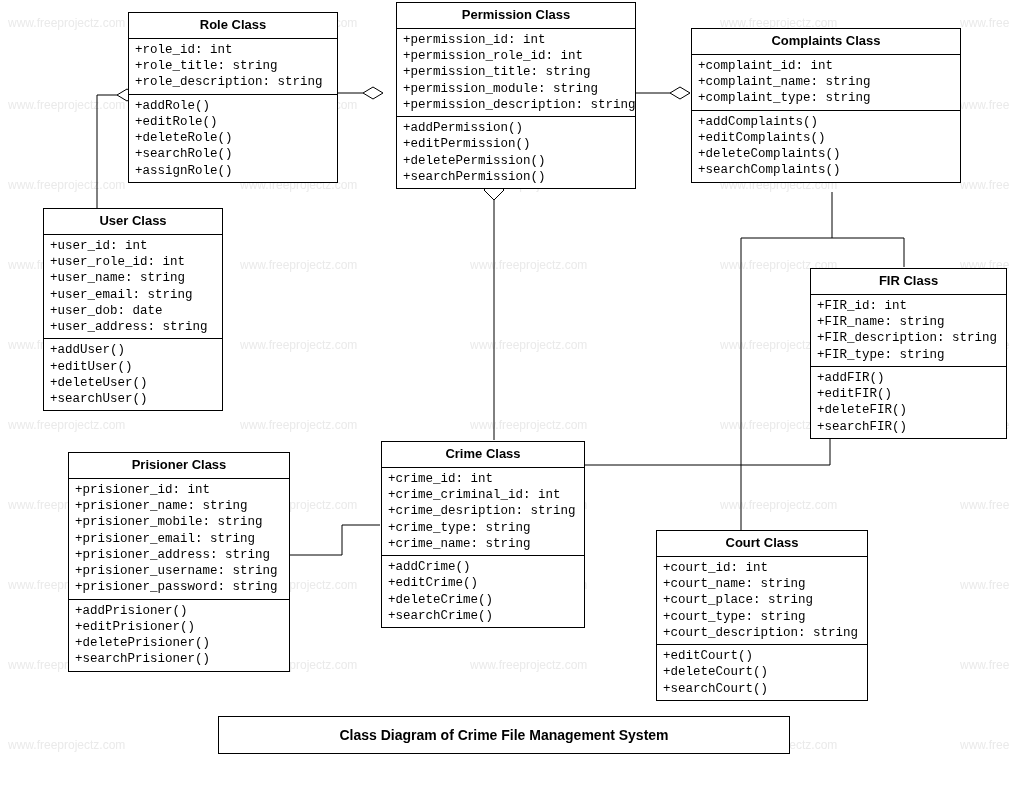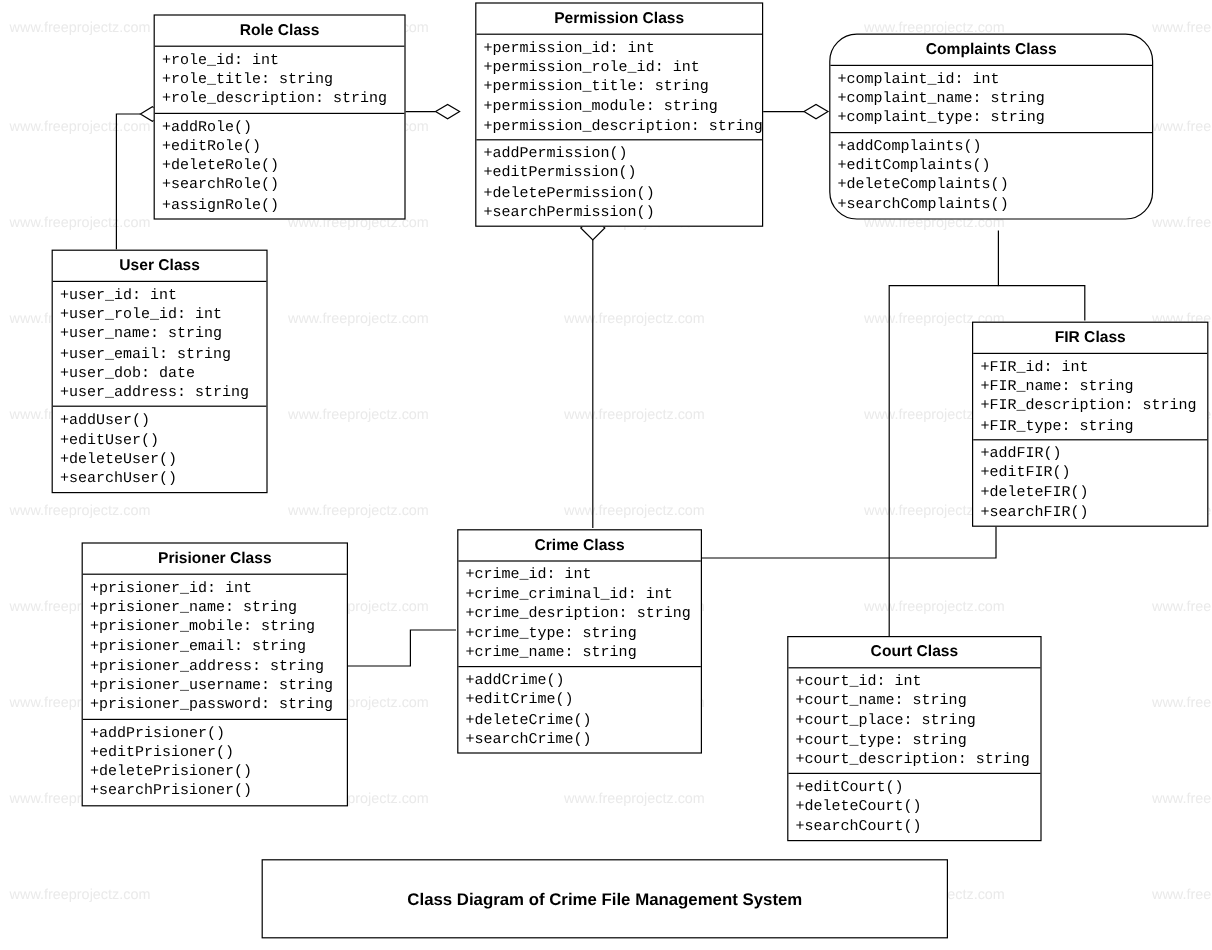--- a/index.html
+++ b/index.html
@@ -48,21 +48,21 @@
     padding: 3px 6px;
   }
   .class-section:last-child { border-bottom: none; }
   .row { white-space: nowrap; }
   .title-box {
     position: absolute;
     border: 1px solid #000;
     background: #fff;
     font-weight: bold;
     text-align: center;
-    padding: 24px 20px;
+    padding: 10px 20px;
     font-size: 14px;
   }
   svg.connectors {
     position: absolute;
     left: 0; top: 0;
     width: 1010px; height: 792px;
     pointer-events: none;
   }
   .diamond {
     fill: #fff;
@@ -181,21 +181,21 @@
         <div class="row">+permission_description: string</div>
       </div>
     <div class="class-section">
         <div class="row">+addPermission()</div>
         <div class="row">+editPermission()</div>
         <div class="row">+deletePermission()</div>
         <div class="row">+searchPermission()</div>
       </div>
   </div>
 
-  <div class="class-box" style="left:691px; top:28px; width:268px;border-radius:23px;">
+  <div class="class-box" style="left:691px; top:28px; width:268px;">
     <div class="class-title">Complaints Class</div>
     <div class="class-section">
         <div class="row">+complaint_id: int</div>
         <div class="row">+complaint_name: string</div>
         <div class="row">+complaint_type: string</div>
       </div>
     <div class="class-section">
         <div class="row">+addComplaints()</div>
         <div class="row">+editComplaints()</div>
         <div class="row">+deleteComplaints()</div>

